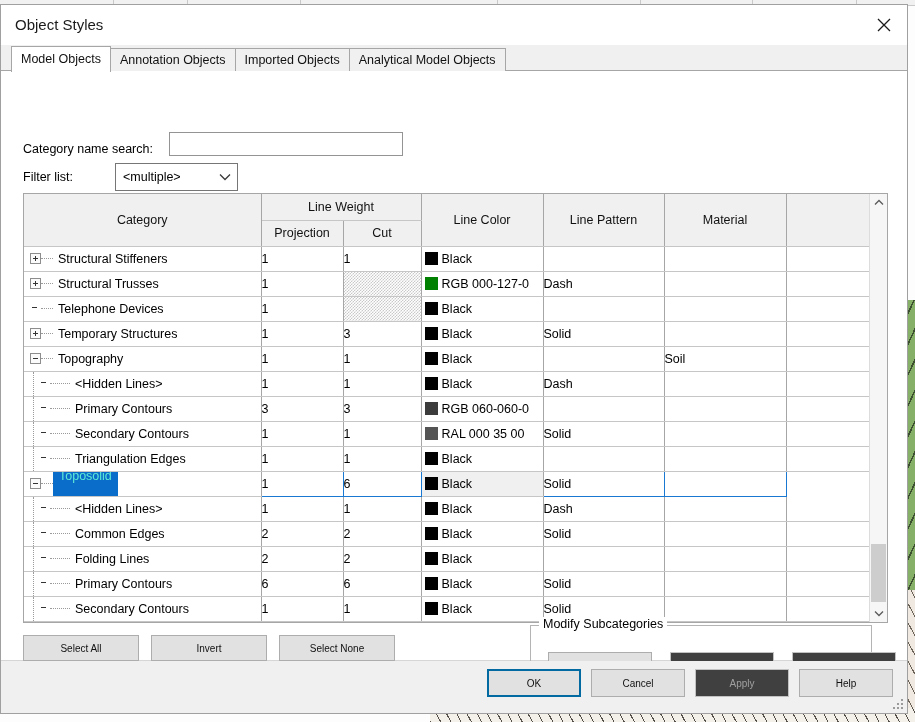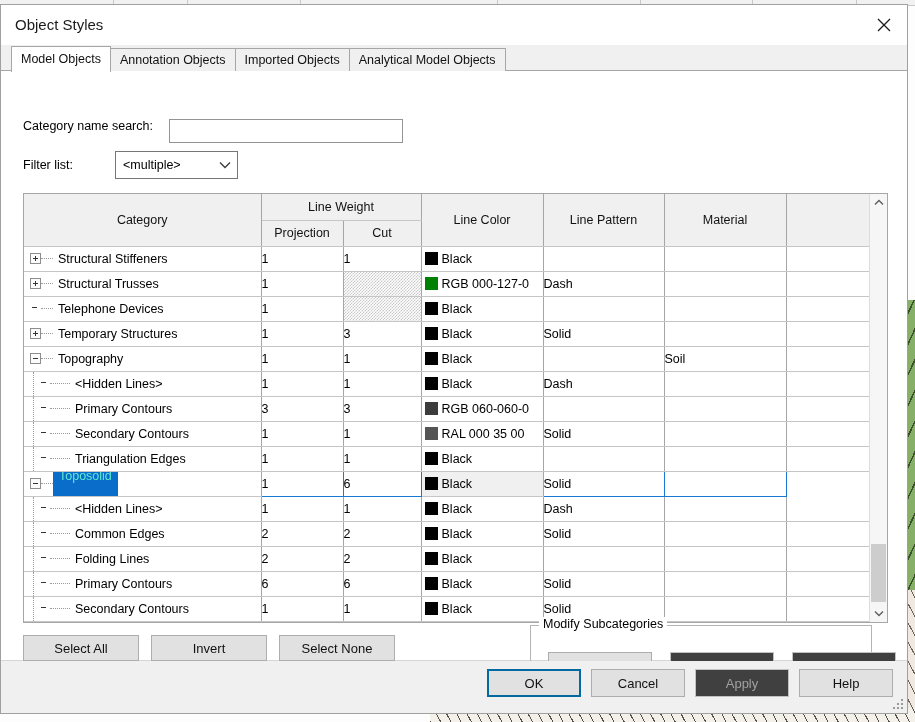--- a/index.html
+++ b/index.html
@@ -71,29 +71,29 @@
   }
   .tab.active{background:#ffffff;height:26px;line-height:25px;z-index:3;top:1px;}
 
   
   #panel{
     flex:1 1 auto;background:#ffffff;position:relative;
     border-bottom:1px solid #d6d6d6;
   }
 
   
-  #search-row{position:absolute;left:22px;top:48px;display:flex;align-items:flex-start;}
+  #search-row{position:absolute;left:22px;top:61px;display:flex;align-items:flex-end;}
   #search-label{font-size:12.5px;margin-right:16px;}
   #search-input{
     width:234px;height:24px;box-sizing:border-box;
     border:1px solid #949494;background:#fff;font-family:inherit;font-size:12.5px;
     padding:0 4px;outline:none;
   }
   
-  #filter-row{position:absolute;left:22px;top:80px;display:flex;align-items:center;}
+  #filter-row{position:absolute;left:22px;top:92px;display:flex;align-items:center;}
   #filter-label{font-size:12.5px;width:92px;}
   #filter-combo{
     position:relative;width:123px;height:28px;box-sizing:border-box;
     border:1px solid #767676;background:#fff;display:flex;align-items:center;
   }
   #filter-value{padding-left:7px;font-size:12.5px;flex:1;}
   #combo-arrow{width:24px;display:flex;align-items:center;justify-content:center;}
 
   
   #grid-wrap{
@@ -171,21 +171,21 @@
     width:17px;flex:0 0 auto;background:#f6f6f6;border-left:1px solid #dcdcdc;
     position:relative;
   }
   .sb-btn{height:17px;display:flex;align-items:center;justify-content:center;background:#f6f6f6;}
   #sb-track{position:absolute;left:0;right:0;top:17px;bottom:17px;}
   #sb-thumb{position:absolute;left:1px;right:1px;top:333px;height:58px;background:#cdcdcd;}
 
   
   #sel-buttons{position:absolute;left:22px;top:564px;display:flex;gap:12px;}
   .btn{
-    font-family:inherit;font-size:13px;color:#111;
+    font-family:inherit;font-size:10px;color:#111;
     background:#e1e1e1;border:1px solid #adadad;
     height:26px;box-sizing:border-box;cursor:default;
     display:flex;align-items:center;justify-content:center;
   }
   .btn.disabled{color:#a0a0a0;background:#404040;border-color:#c2c2c2;}
   #btn-select-all{width:116px;}
   #btn-select-none{width:116px;}
   #btn-invert{width:116px;}
 
   

